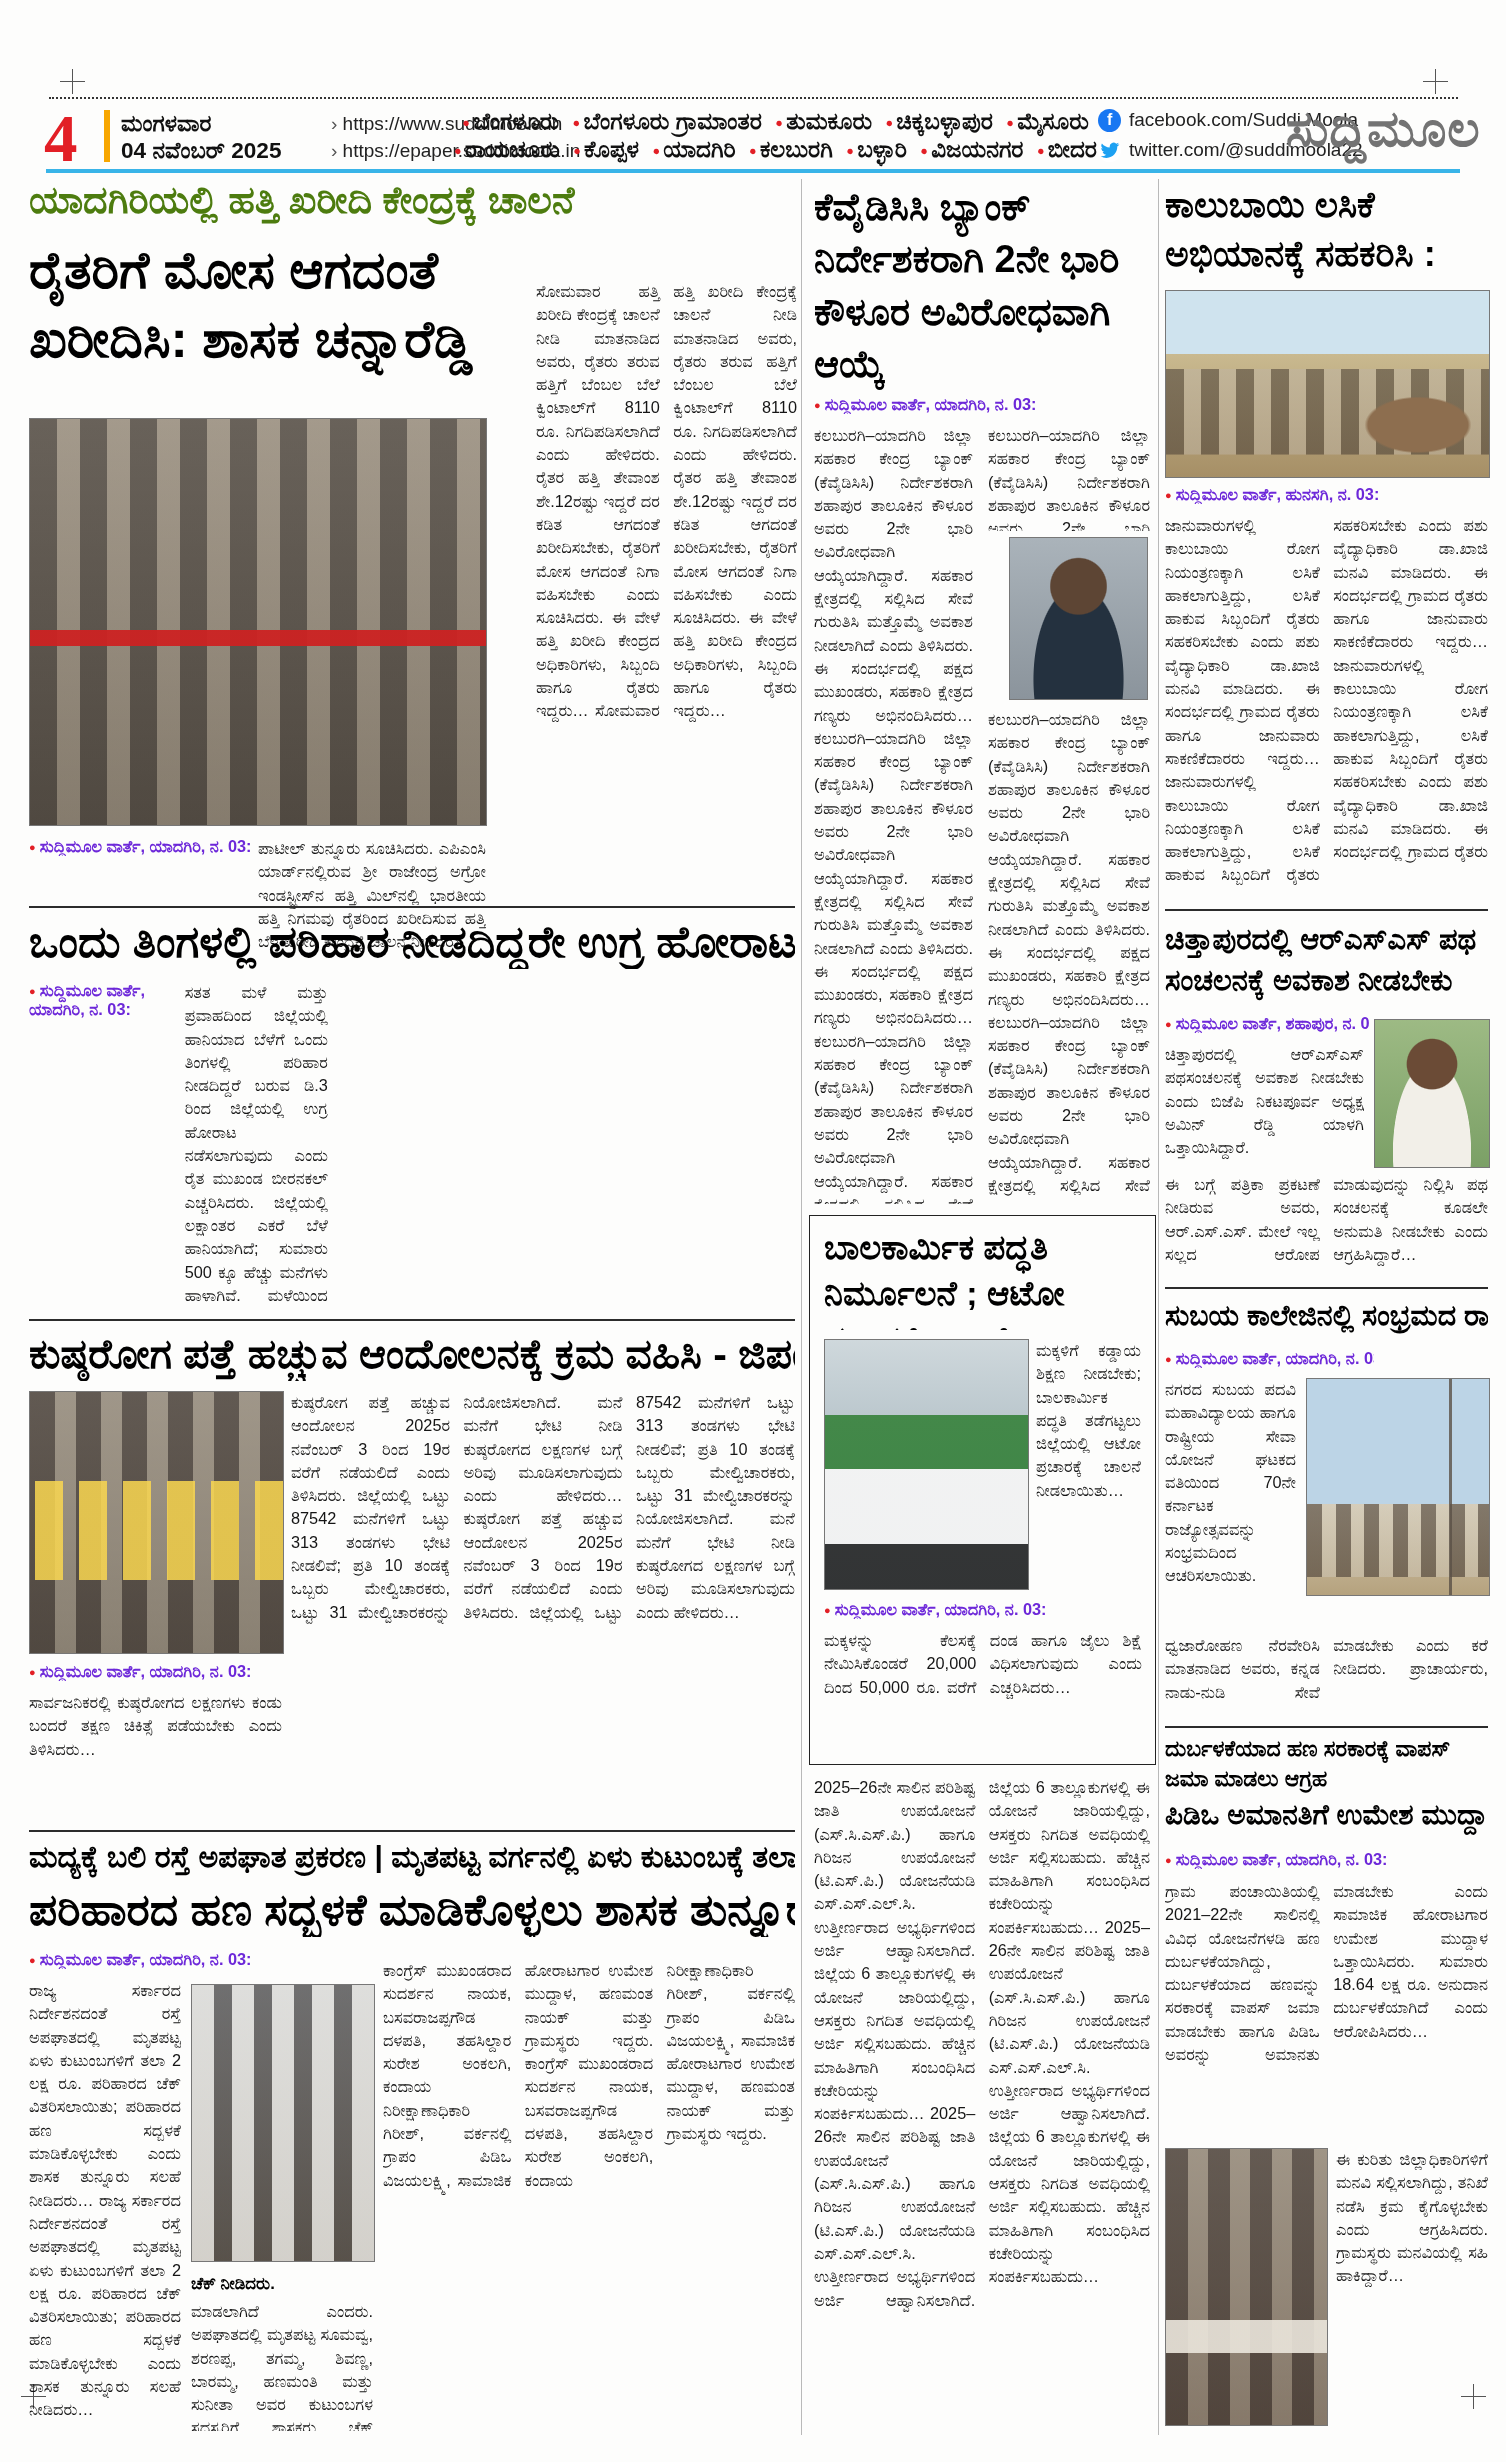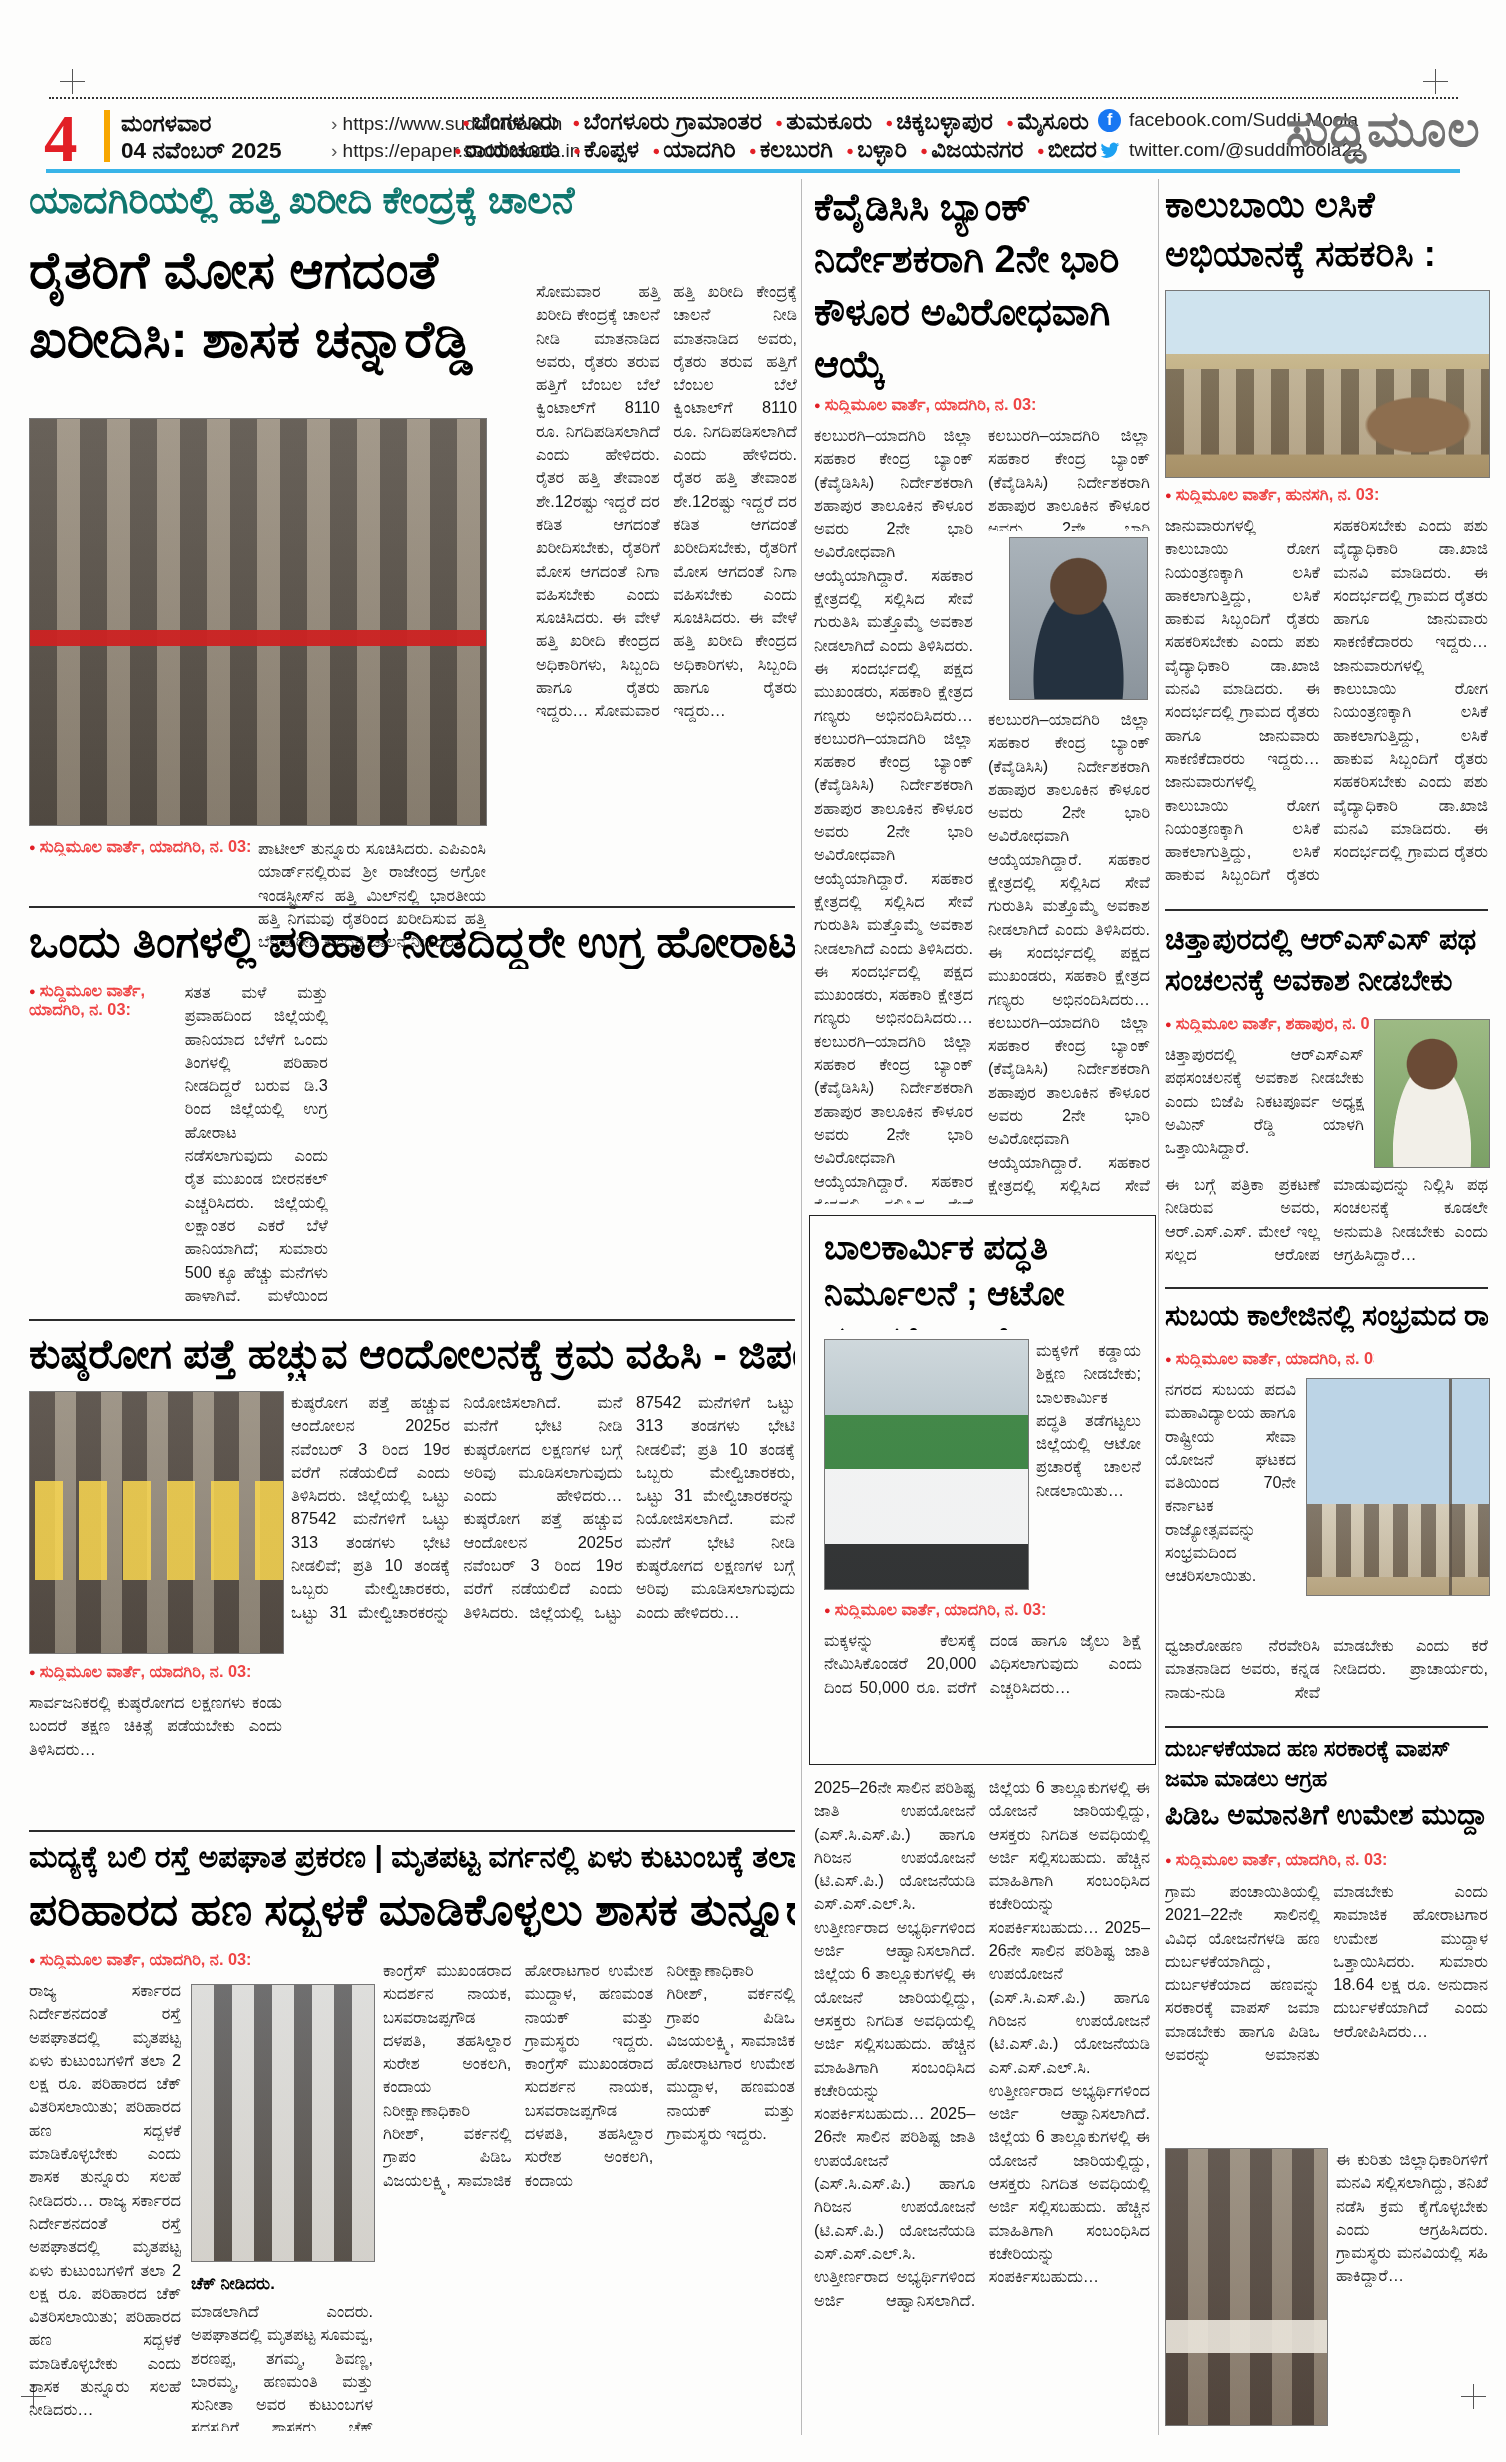--- a/index.html
+++ b/index.html
@@ -24,23 +24,23 @@
   .social-row{display:flex;align-items:center;gap:7.5px;font-size:19px;color:#222;height:28.5px;}
   .sicon{width:23.4px;height:23.4px;border-radius:50%;display:inline-flex;align-items:center;justify-content:center;color:#fff;font-weight:bold;font-size:16px;}
   .fb{background:#1877f2;}
   .tw{background:#fff;}
   .masthead{font-weight:800;font-size:50px;color:#737373;letter-spacing:0.8px;}
   .cyanrule{background:#39b4e8;}
   
   .vrule{background:#b9b9b9;width:0.8px;}
   .hdiv{background:#2c2c2c;height:1.7px;}
   
-  .kicker{font-weight:800;font-size:38px;line-height:1.15;color:#0f766e;}
+  .kicker{font-weight:800;font-size:38px;line-height:1.15;color:#4d7c0f;}
   .hl{font-weight:800;color:#000;}
-  .byline{font-weight:bold;font-size:16.3px;color:#ef4444;white-space:nowrap;overflow:hidden;}
+  .byline{font-weight:bold;font-size:16.3px;color:#6d28d9;white-space:nowrap;overflow:hidden;}
   .byline:before{content:"●";color:#e21f26;font-size:11px;margin-right:4.2px;vertical-align:0.8px;}
   .bodytext{font-size:16.3px;line-height:1.43;text-align:justify;color:#151515;overflow:hidden;}
   .bold{font-weight:bold;}
   .cols2{column-count:2;column-gap:13.4px;}
   .cols3{column-count:3;column-gap:13.4px;}
   .caption{font-weight:bold;font-size:16.7px;color:#000;}
   
   .photo{background:#999;border:0.8px solid #777;}
   .ph-ribbon{background-image:
       linear-gradient(180deg,rgba(0,0,0,0) 52%,rgba(204,34,34,.95) 52%,rgba(204,34,34,.95) 56%,rgba(0,0,0,0) 56%),

